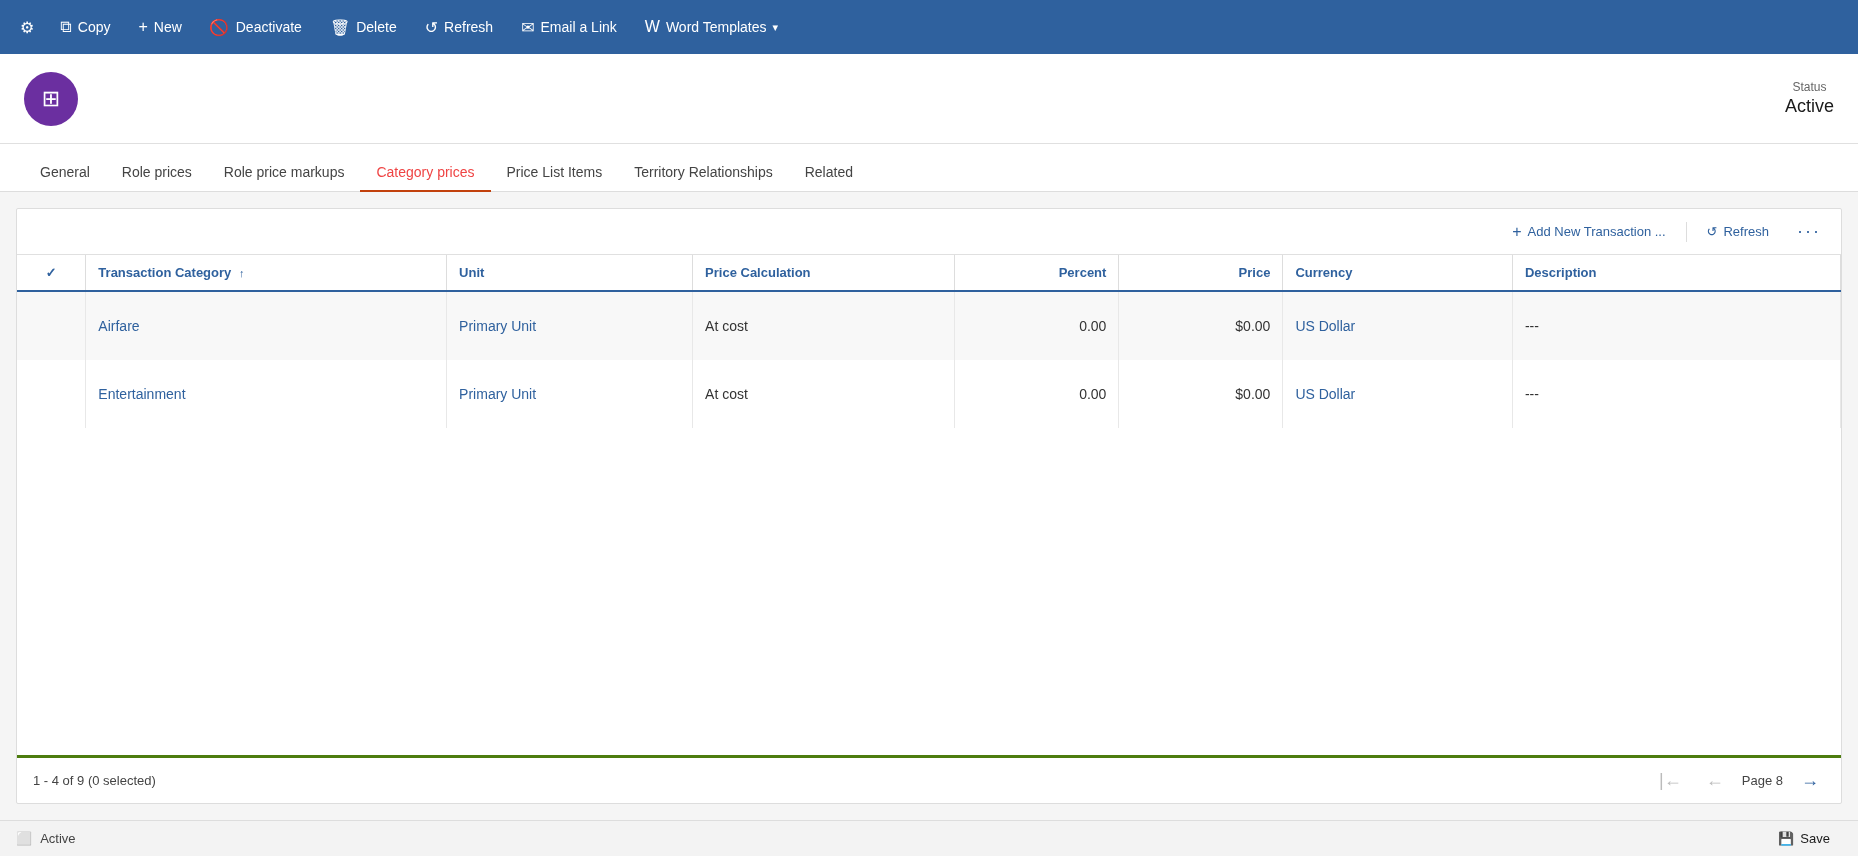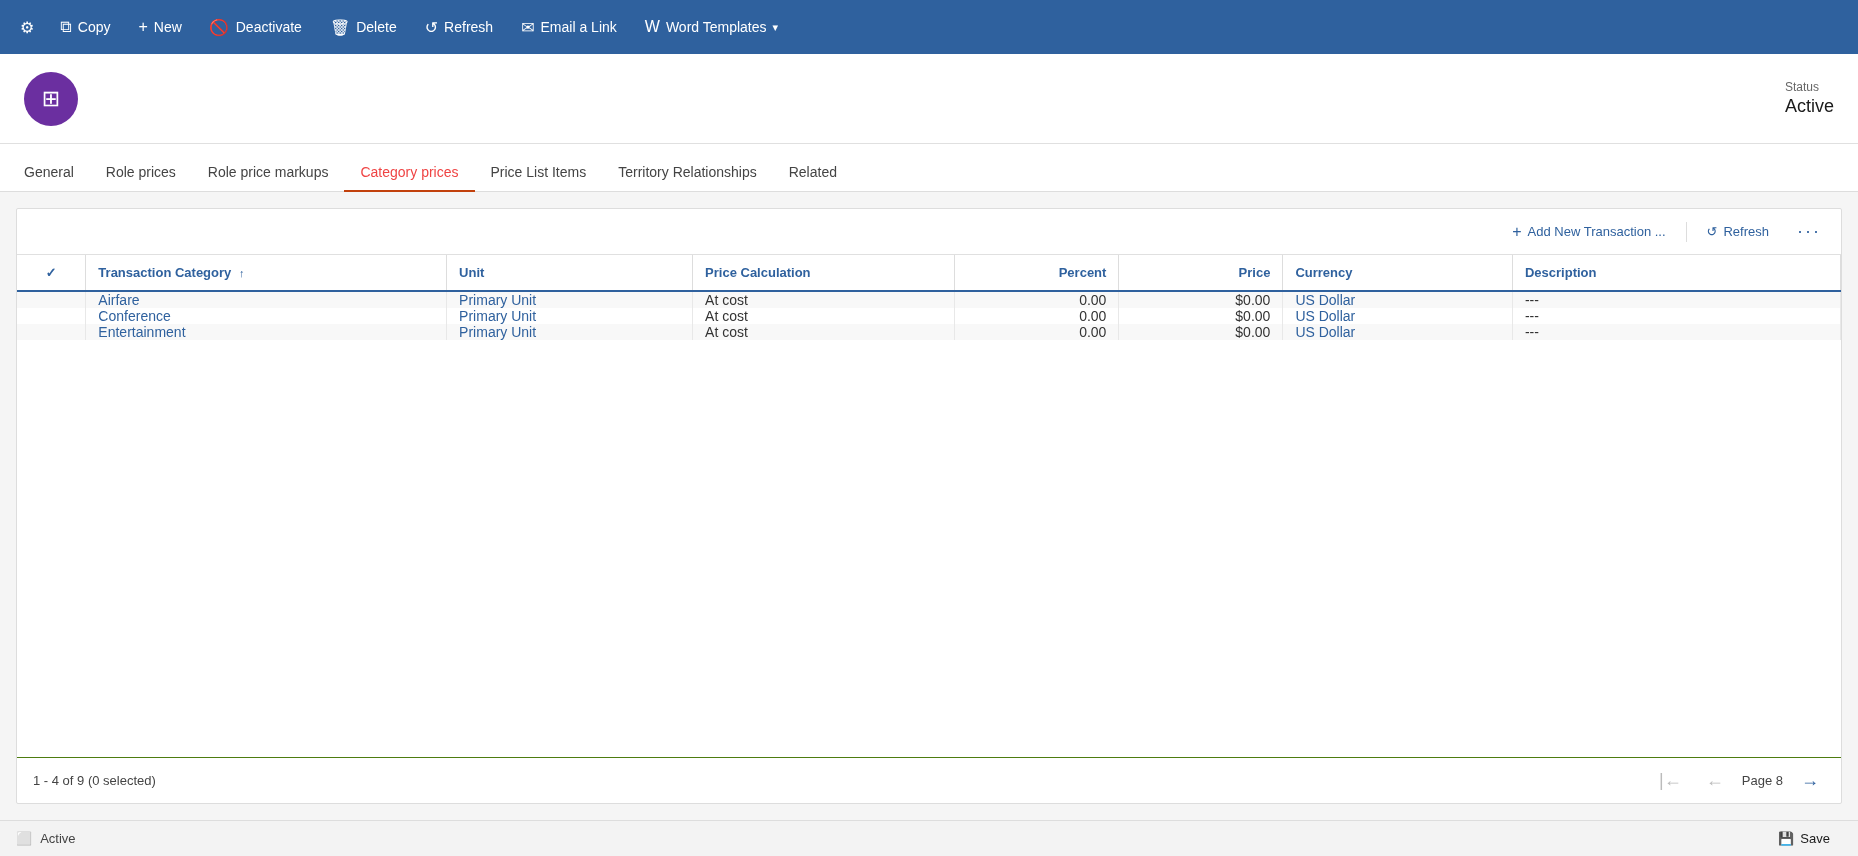--- a/index.html
+++ b/index.html
@@ -45,30 +45,30 @@
     .header-avatar {
       width: 54px; height: 54px;
       background: #6b2fa0;
       border-radius: 50%;
       display: flex; align-items: center; justify-content: center;
       color: #fff; font-size: 22px;
     }
     .header-title-area {}
     .header-label { font-size: 11px; color: #666; text-transform: uppercase; letter-spacing: 0.5px; }
     .header-name { font-size: 22px; font-weight: 400; color: #1a1a1a; margin-top: 2px; }
-    .header-status-area { text-align: left; }
+    .header-status-area { text-align: center; }
     .status-label { font-size: 12px; color: #666; }
     .status-value { font-size: 18px; color: #1a1a1a; margin-top: 2px; }
 
     
     .tabs-bar {
       background: #fff;
       display: flex;
       align-items: flex-end;
-      padding: 0 8px;
+      padding: 0 24px;
       border-bottom: 1px solid #ddd;
       flex-shrink: 0;
       height: 48px;
     }
     .tab {
       padding: 10px 16px;
       cursor: pointer;
       color: #444;
       font-size: 14px;
       border-bottom: 2px solid transparent;
@@ -133,39 +133,39 @@
       text-align: left;
       font-weight: 600;
       font-size: 13px;
       color: #2f619e;
       border-right: 1px solid #ddd;
       white-space: nowrap;
       overflow: hidden;
     }
     th.check-col { width: 40px; text-align: center; border-right: 1px solid #ddd; }
     td {
-      padding: 0 12px;
+      padding: 26px 12px;
       border-right: 1px solid #e8e8e8;
       font-size: 14px;
       overflow: hidden;
       text-overflow: ellipsis;
       white-space: nowrap;
     }
     tbody tr:nth-child(odd) { background: #f8f8f8; }
     tbody tr:nth-child(even) { background: #fff; }
     .cell-link { color: #2f619e; cursor: pointer; }
     td.check-col { text-align: center; width: 40px; }
 
     
     .pagination {
       display: flex;
       align-items: center;
       justify-content: space-between;
       padding: 10px 16px;
-      border-top: 1px solid #4d7c0f;
+      border-top: 3px solid #4d7c0f;
       font-size: 13px;
       color: #444;
       flex-shrink: 0;
     }
     .pagination-right { display: flex; align-items: center; gap: 12px; }
     .page-btn { cursor: pointer; color: #2f619e; font-size: 18px; padding: 2px 6px; }
     .page-btn.disabled { color: #bbb; cursor: default; }
     .page-label { font-size: 13px; color: #444; }
 
     
@@ -291,30 +291,20 @@
       <td><span class="cell-link">Airfare</span></td>
       <td><span class="cell-link">Primary Unit</span></td>
       <td>At cost</td>
       <td style="text-align:right;">0.00</td>
       <td style="text-align:right;">$0.00</td>
       <td><span class="cell-link">US Dollar</span></td>
       <td>---</td>
     </tr>
             <tr>
       <td class="check-col"></td>
-      <td><span class="cell-link">Conference</span></td>
-      <td><span class="cell-link">Primary Unit</span></td>
-      <td>At cost</td>
-      <td style="text-align:right;">0.00</td>
-      <td style="text-align:right;">$0.00</td>
-      <td><span class="cell-link">US Dollar</span></td>
-      <td>---</td>
-    </tr>
-            <tr>
-      <td class="check-col"></td>
       <td><span class="cell-link">Entertainment</span></td>
       <td><span class="cell-link">Primary Unit</span></td>
       <td>At cost</td>
       <td style="text-align:right;">0.00</td>
       <td style="text-align:right;">$0.00</td>
       <td><span class="cell-link">US Dollar</span></td>
       <td>---</td>
     </tr>
           </tbody>
       </table>

